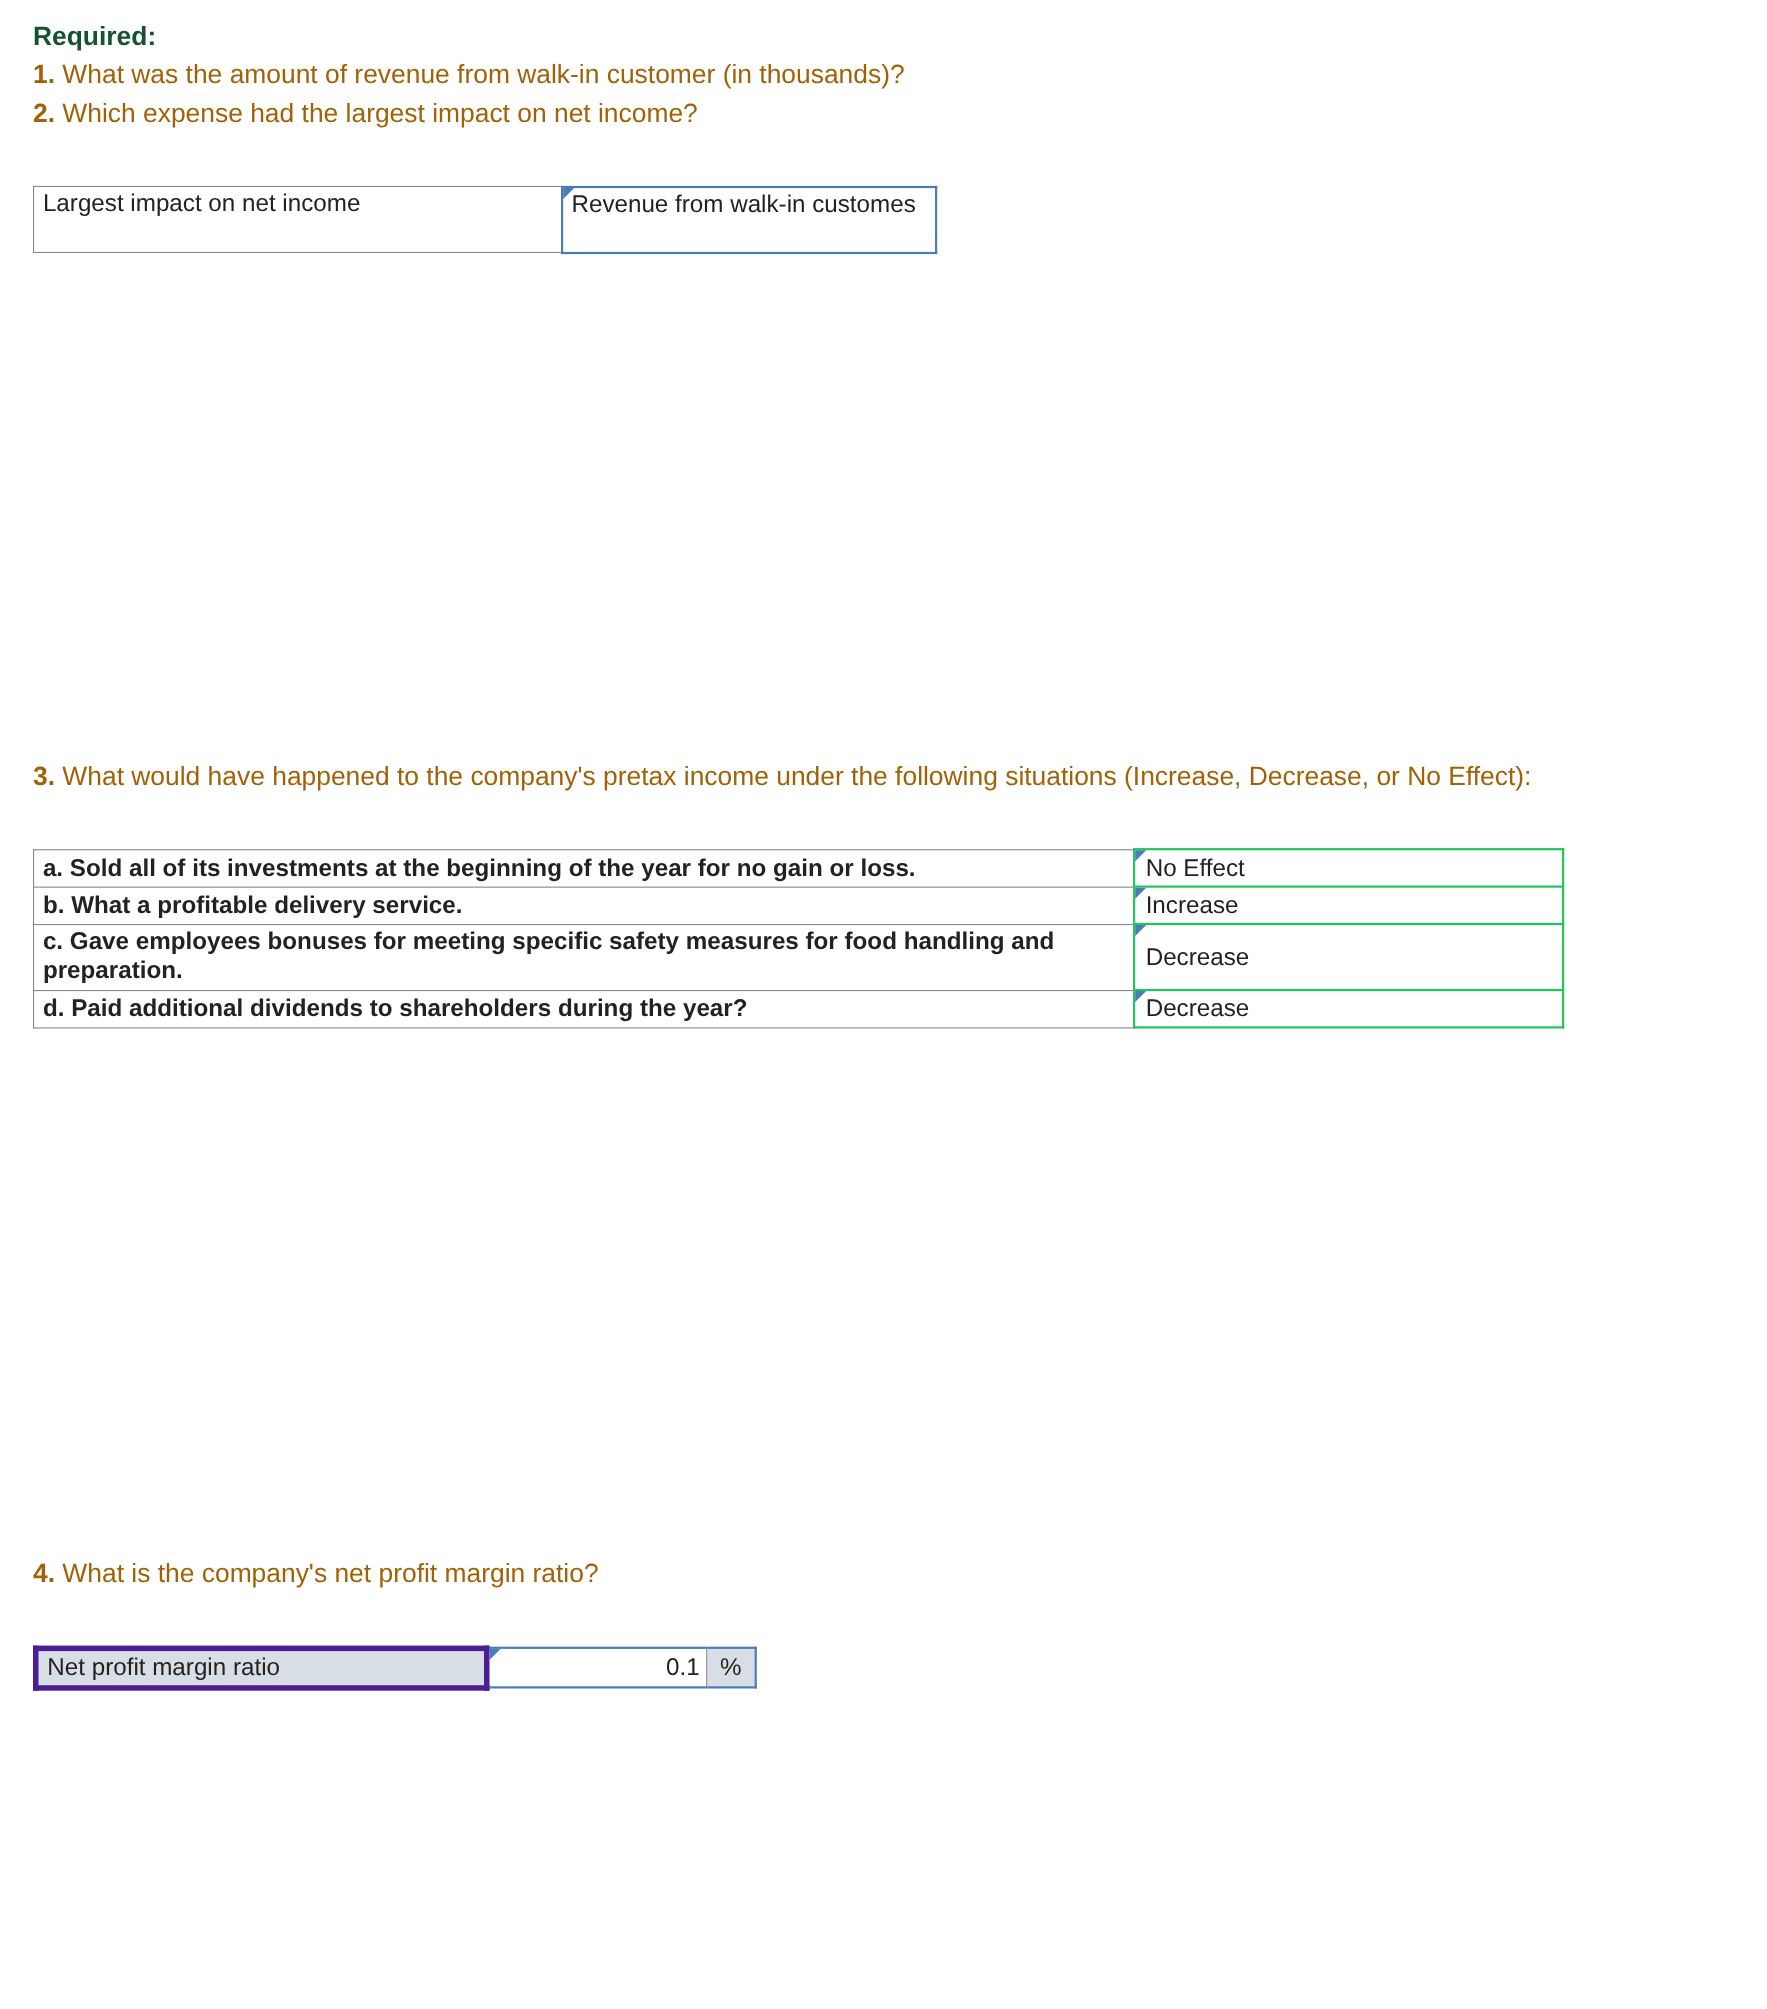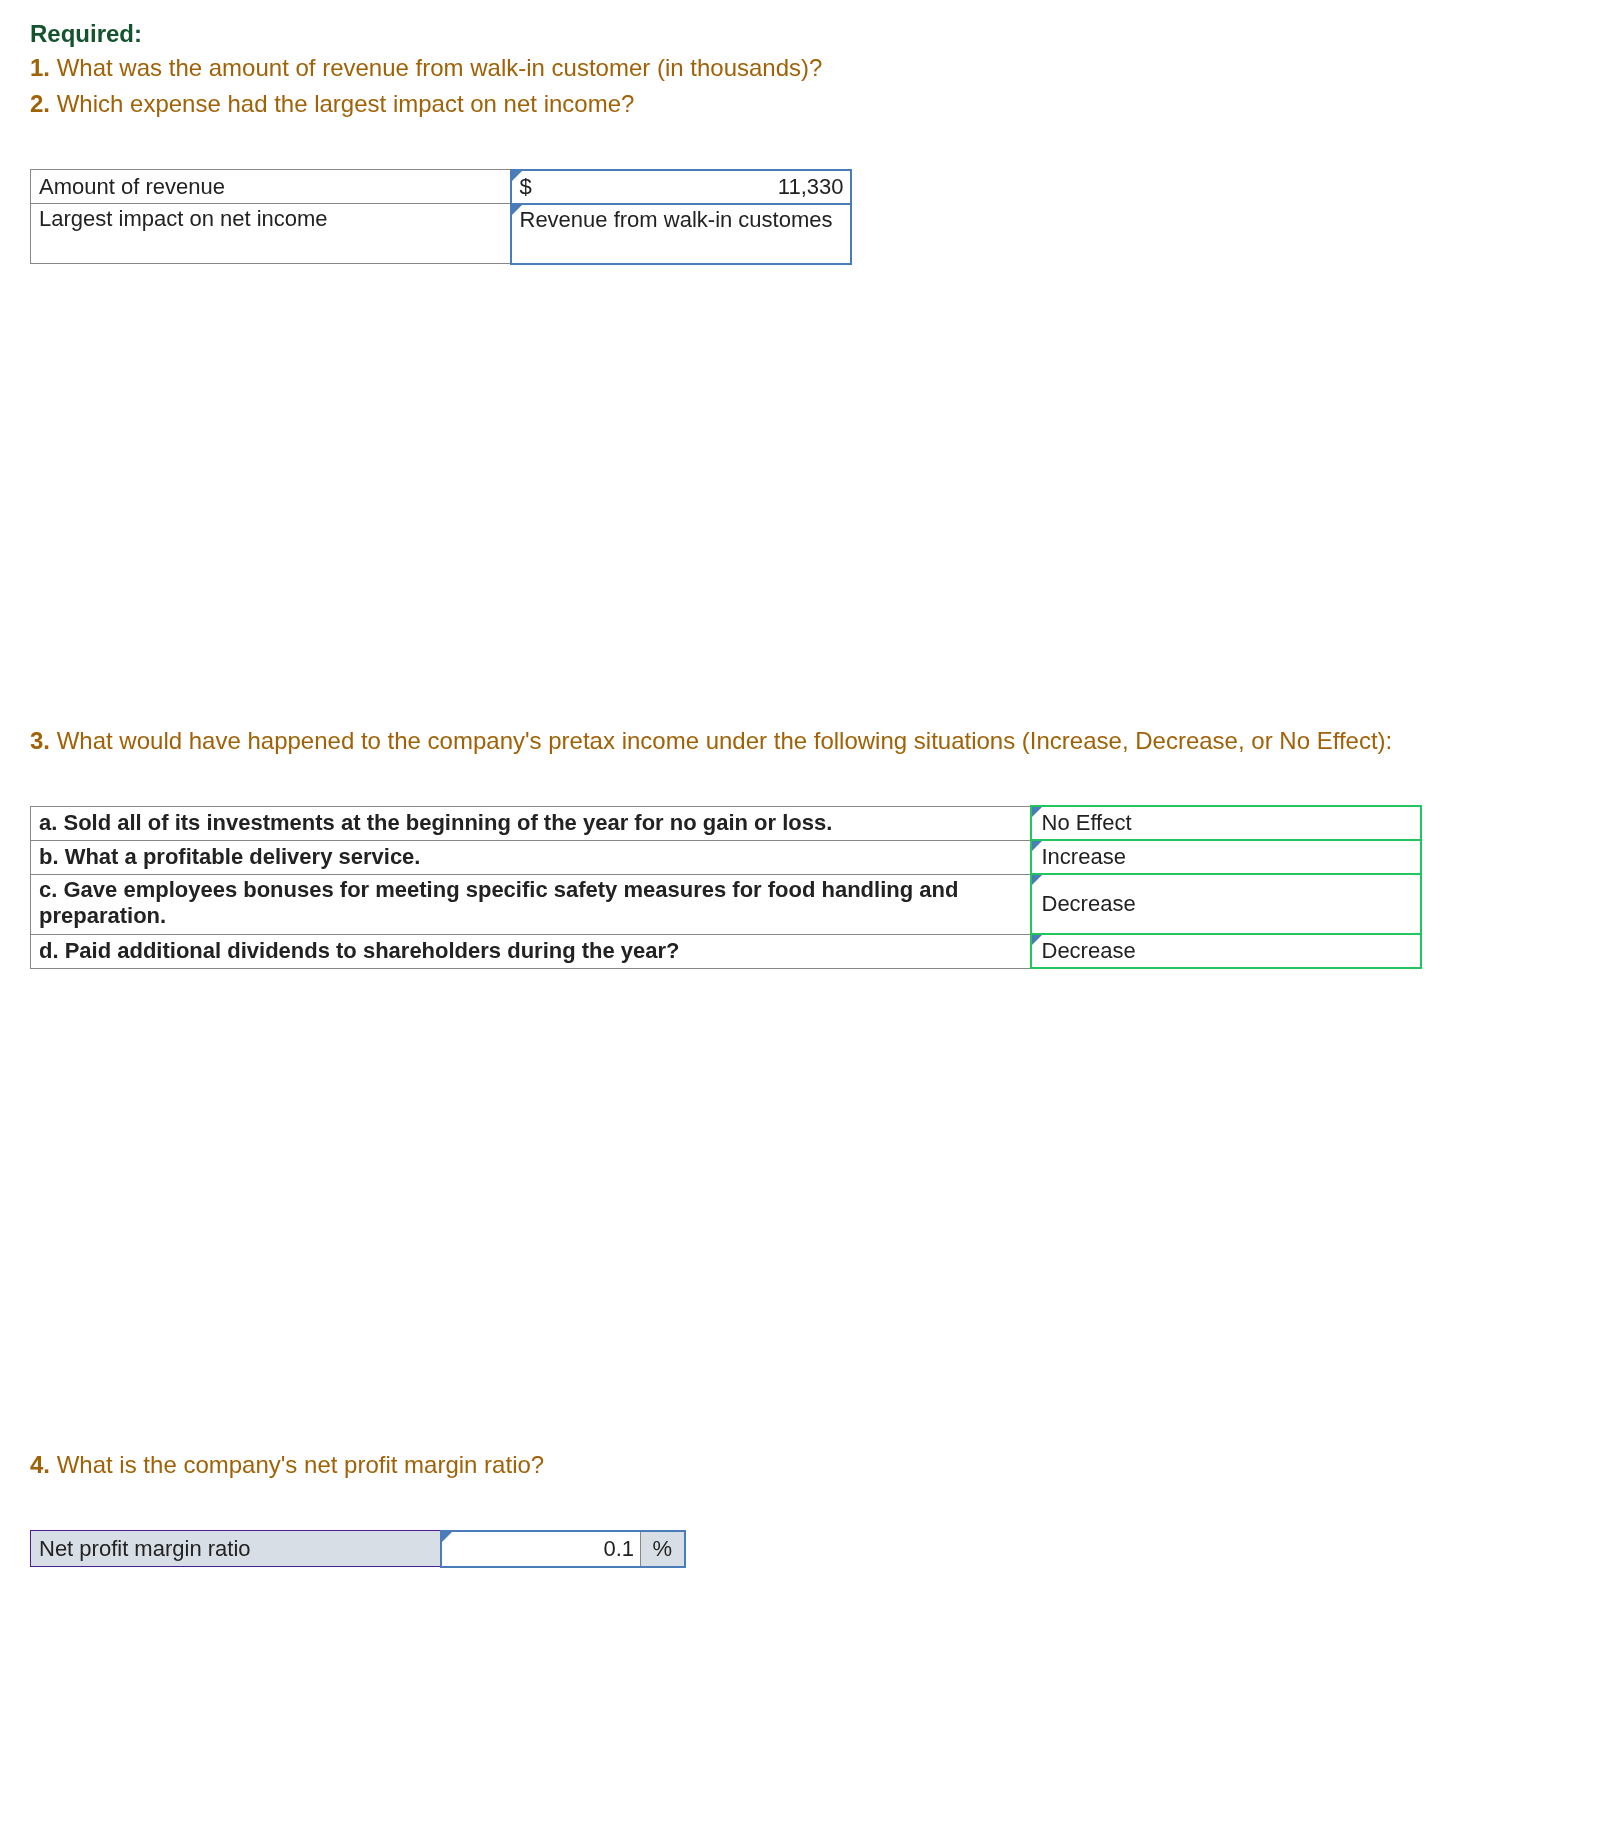--- a/index.html
+++ b/index.html
@@ -127,21 +127,21 @@
       position: relative;
       padding-left: 10px;
     }
     
     
     .table3 {
       border-collapse: collapse;
       margin-top: 8px;
     }
     .table3 td {
-      border: 1px solid #4c1d95;
+      border: 5px solid #4c1d95;
       padding: 2px 8px;
       font-family: Arial, sans-serif;
       font-size: 22px;
       color: #222;
       vertical-align: middle;
       height: 36px;
     }
     .table3 .label-cell {
       width: 410px;
       background: #d8dee6;
@@ -174,28 +174,20 @@
 
 <div class="question">
   <span class="num">2.</span>
   <span>Which expense had the largest impact on net income?</span>
 </div>
 
 <div class="section-gap"></div>
 
 <table class="table1">
   <tbody>
-      <tr class="entry-row">
-    <td class="label-cell">Amount of revenue</td>
-    <td class="currency-cell">
-      <span class="dd-marker"></span>
-      <span>$</span>
-    </td>
-    <td class="value-cell">11,330</td>
-  </tr>
   <tr class="tall-row">
     <td class="label-cell">Largest impact on net income</td>
     <td class="text-entry-cell" colspan="2">
       <span class="dd-marker"></span>
       <span>Revenue from walk-in customes</span>
     </td>
   </tr>
 </tbody>
   </table>
 

